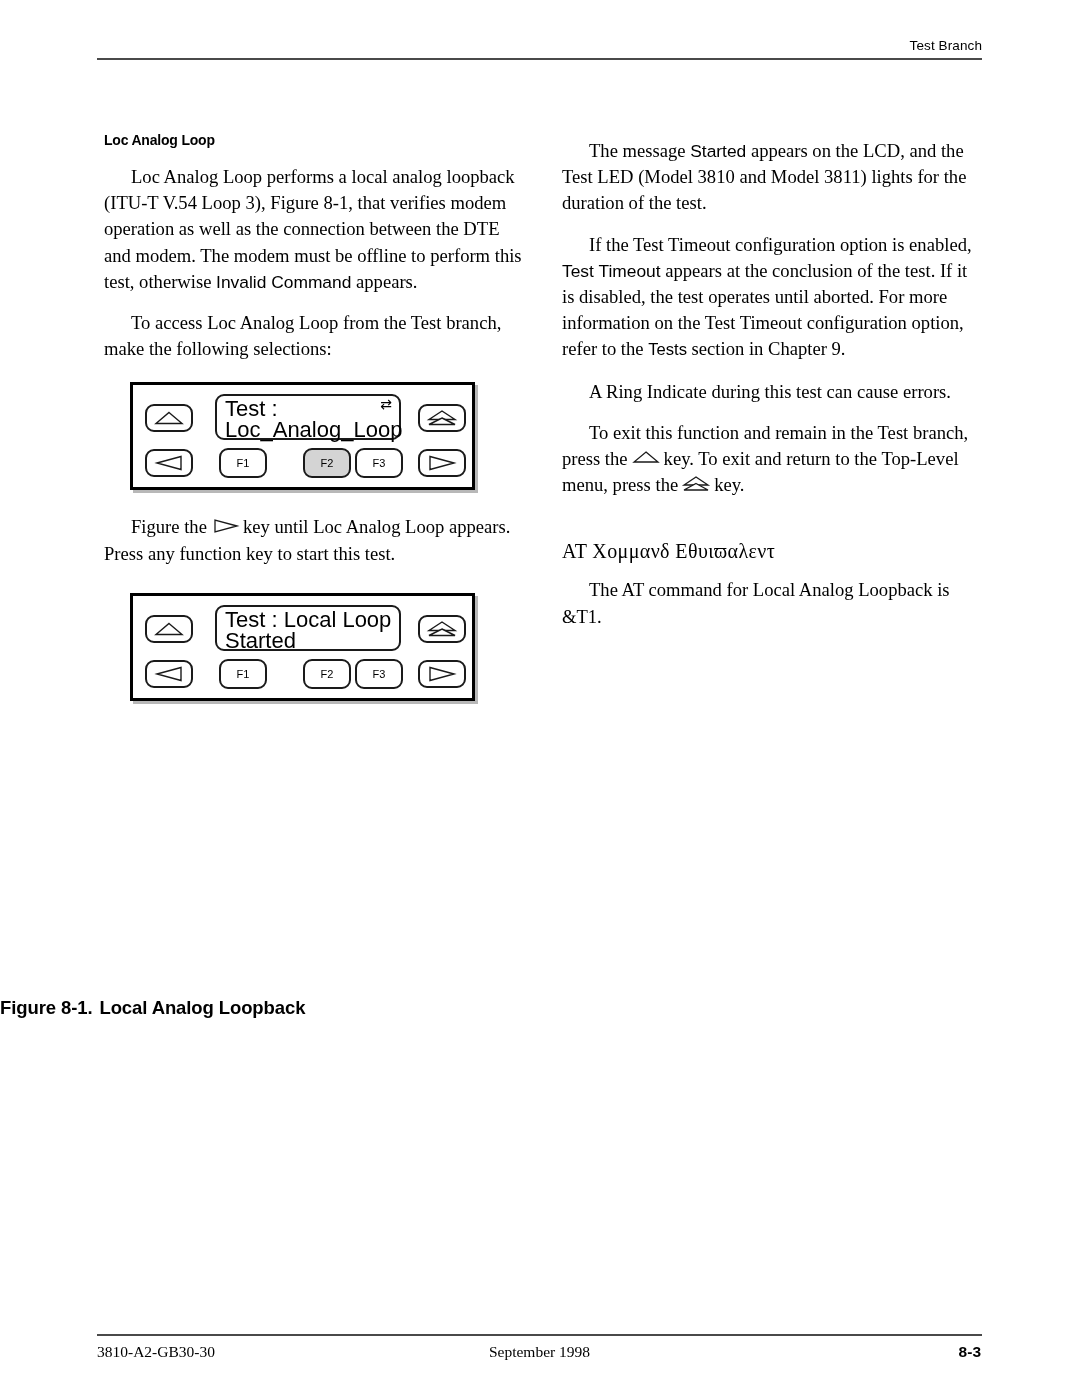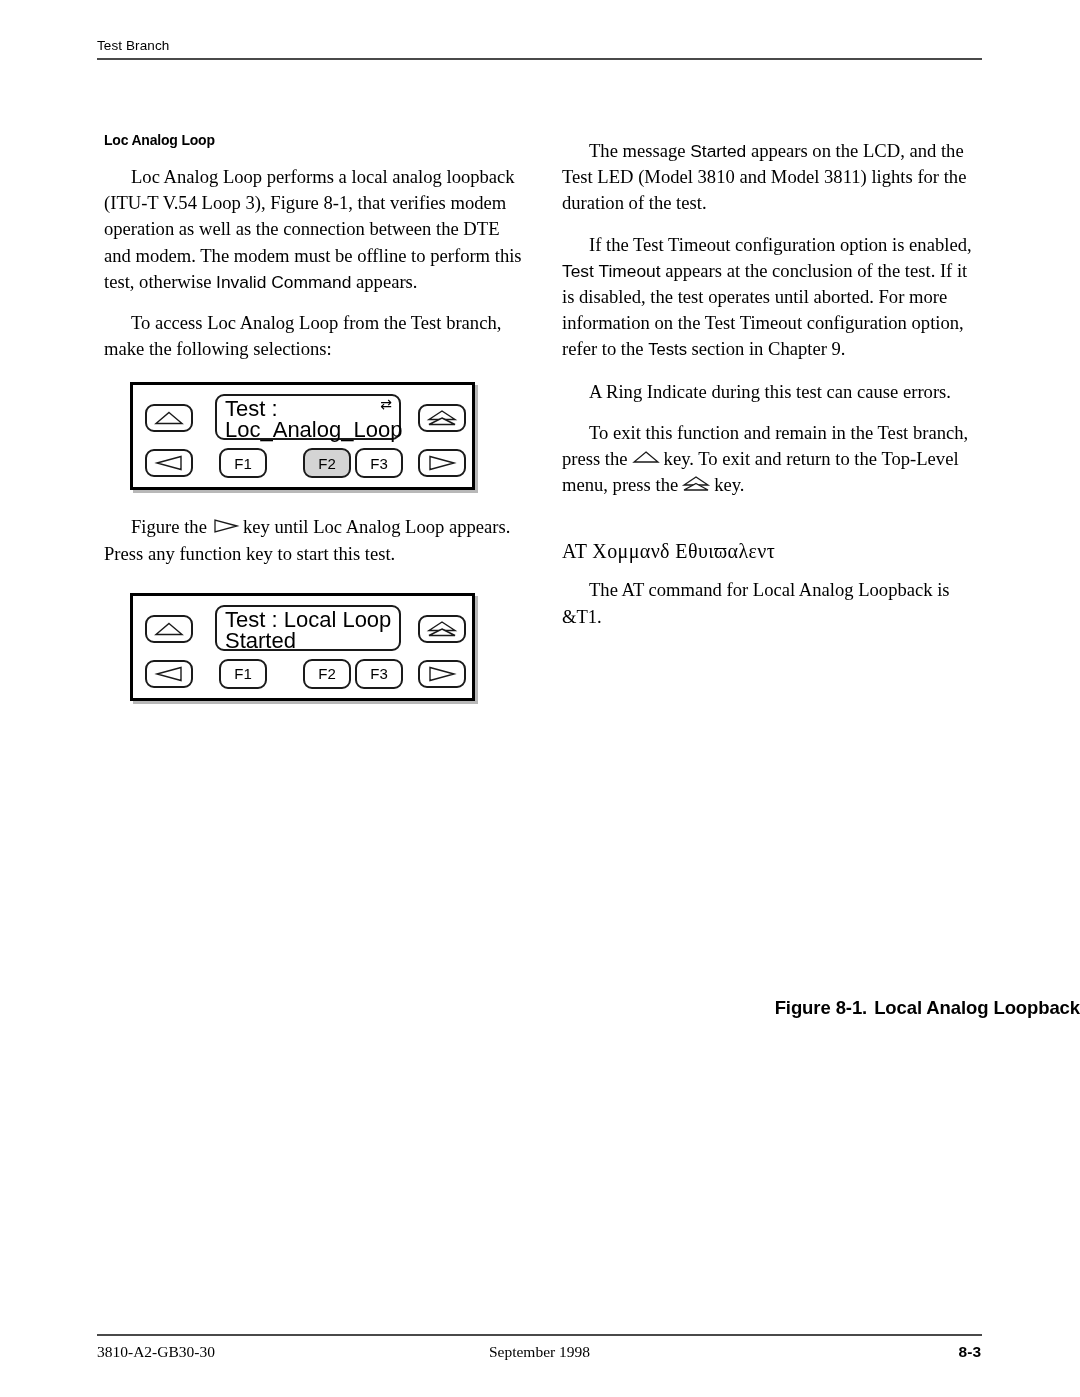--- a/index.html
+++ b/index.html
@@ -28,21 +28,21 @@
   
   .pg-header {
     position: absolute;
     left: 97px;
     top: 38px;
     width: 885px;
   }
   .pg-header-text {
     font-family: "Liberation Sans", sans-serif;
     font-size: 13.5px;
-    text-align: left;
+    text-align: right;
     letter-spacing: 0.1px;
     padding-bottom: 5px;
   }
   .pg-header-rule {
     height: 2px;
     background: #4a4a4a;
     width: 100%;
   }
 
   
@@ -160,21 +160,21 @@
     box-sizing: border-box;
     display: flex;
     align-items: center;
     justify-content: center;
   }
   .btn.fkey {
     width: 48px;
     height: 30px;
     top: 63px;
     font-family: "Liberation Sans", sans-serif;
-    font-size: 15px;
+    font-size: 11px;
   }
   .btn.fkey.active { background: #d4d4d4; }
   .btn.arrow {
     width: 48px;
     height: 28px;
   }
   .btn.nav-up   { left: 12px; top: 19px; }
   .btn.nav-left { left: 12px; top: 64px; }
   .btn.nav-top  { left: 285px; top: 19px; }
   .btn.nav-right{ left: 285px; top: 64px; }
@@ -182,21 +182,21 @@
   .btn.f1 { left: 86px; }
   .btn.f2 { left: 170px; }
   .btn.f3 { left: 222px; }
 
   
   .fig-caption {
     position: absolute;
     left: 0;
     top: 997px;
     width: 1080px;
-    text-align: right;
+    text-align: left;
     font-family: "Liberation Sans", sans-serif;
     font-size: 18.5px;
     font-weight: bold;
     letter-spacing: -0.1px;
   }
   .fig-caption .gap { display: inline-block; width: 7px; }
 
   
   .pg-footer {
     position: absolute;

